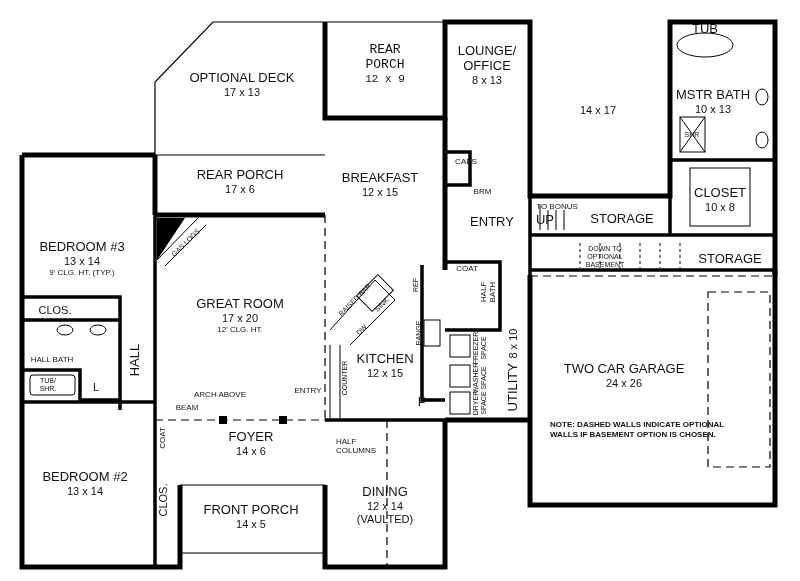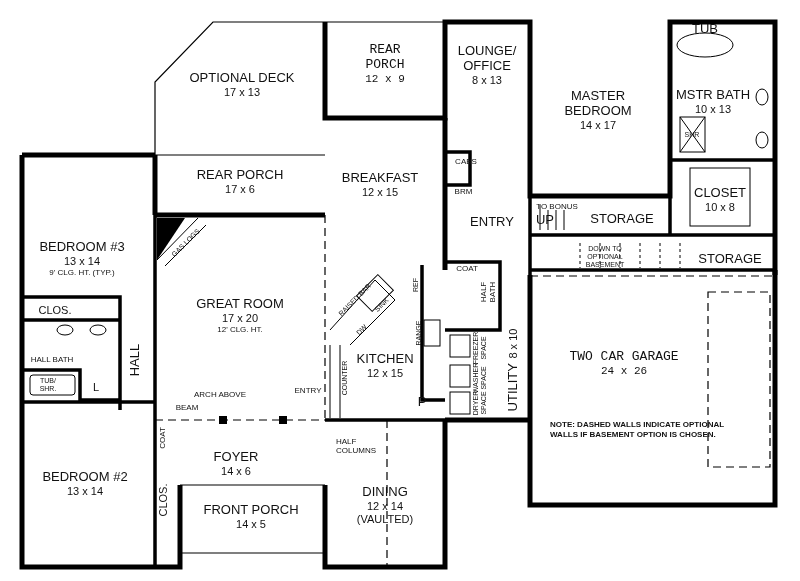--- a/index.html
+++ b/index.html
@@ -118,22 +118,20 @@
     <div class="name" style="white-space:pre">REAR
 PORCH</div>
     <div class="dim">12 x 9</div>
   </div>
 <div class="lbl" style="left:487px;top:65px;">
     <div class="name" style="white-space:pre">LOUNGE/
 OFFICE</div>
     <div class="dim">8 x 13</div>
   </div>
 <div class="lbl" style="left:598px;top:110px;">
-    <div class="name" style="white-space:pre">MASTER
-BEDROOM</div>
     <div class="dim">14 x 17</div>
   </div>
 <div class="lbl" style="left:713px;top:102px;">
     <div class="name">MSTR BATH</div>
     <div class="dim">10 x 13</div>
   </div>
 <div class="lbl" style="left:720px;top:200px;">
     <div class="name">CLOSET</div>
     <div class="dim">10 x 8</div>
   </div>
@@ -153,25 +151,25 @@
 <div class="lbl" style="left:240px;top:315px;">
     <div class="name">GREAT ROOM</div>
     <div class="dim">17 x 20</div>
     <div class="sm">12' CLG. HT.</div>
   </div>
 <div class="lbl" style="left:385px;top:366px;text-align:center;">
     <div class="name">KITCHEN</div>
     <div class="dim">12 x 15</div>
   </div>
 <div class="lbl" style="left:512px;top:370px;transform:translate(-50%,-50%) rotate(-90deg);"><span class="name">UTILITY</span> <span class="dim">8 x 10</span></div>
-<div class="lbl" style="left:624px;top:364px;font-family:Liberation Mono, monospace;">
+<div class="lbl" style="left:624px;top:376px;">
     <div class="name">TWO CAR GARAGE</div>
     <div class="dim">24 x 26</div>
   </div>
-<div class="lbl" style="left:236px;top:444px;margin-top:20px;">
+<div class="lbl" style="left:251px;top:444px;">
     <div class="name">FOYER</div>
     <div class="dim">14 x 6</div>
   </div>
 <div class="lbl" style="left:85px;top:484px;">
     <div class="name">BEDROOM #2</div>
     <div class="dim">13 x 14</div>
   </div>
 <div class="lbl" style="left:251px;top:517px;">
     <div class="name">FRONT PORCH</div>
     <div class="dim">14 x 5</div>
@@ -201,21 +199,21 @@
 <div class="lbl name" style="left:422px;top:402px;">P</div>
 <div class="lbl sm" style="left:488px;top:292px;transform:translate(-50%,-50%) rotate(-90deg);white-space:pre">HALF
 BATH</div>
 <div class="lbl xs" style="left:480px;top:348px;transform:translate(-50%,-50%) rotate(-90deg);white-space:pre">FREEZER
 SPACE</div>
 <div class="lbl xs" style="left:480px;top:378px;transform:translate(-50%,-50%) rotate(-90deg);white-space:pre">WASHER
 SPACE</div>
 <div class="lbl xs" style="left:480px;top:403px;transform:translate(-50%,-50%) rotate(-90deg);white-space:pre">DRYER
 SPACE</div>
 <div class="lbl sm" style="left:466px;top:162px;">CABS</div>
-<div class="lbl sm" style="left:447px;top:192px;padding-left:33px;">BRM</div>
+<div class="lbl sm" style="left:466px;top:192px;padding-left:33px;">BRM</div>
 <div class="lbl name" style="left:492px;top:222px;">ENTRY</div>
 <div class="lbl sm" style="left:557px;top:207px;">TO BONUS</div>
 <div class="lbl name" style="left:545px;top:220px;">UP</div>
 <div class="lbl name" style="left:622px;top:219px;">STORAGE</div>
 <div class="lbl name" style="left:730px;top:259px;">STORAGE</div>
 <div class="lbl xs" style="left:605px;top:257px;white-space:pre">DOWN TO
 OPTIONAL
 BASEMENT</div>
 <div class="lbl name" style="left:705px;top:29px;">TUB</div>
 <div class="lbl xs" style="left:692px;top:135px;">SHR</div>

